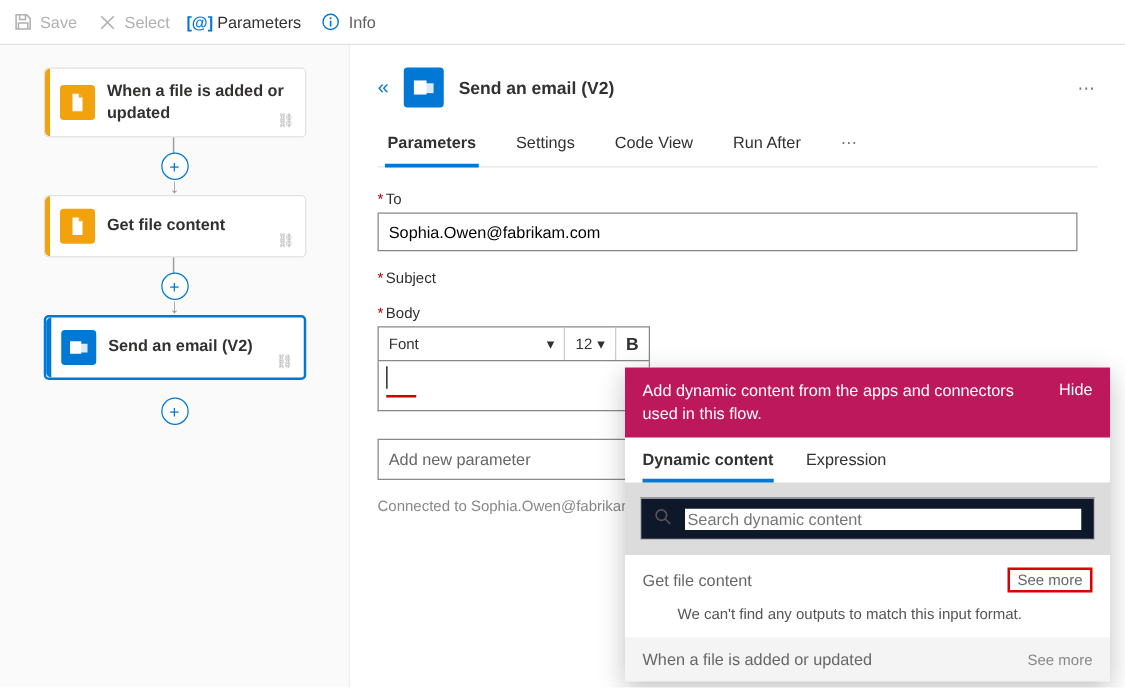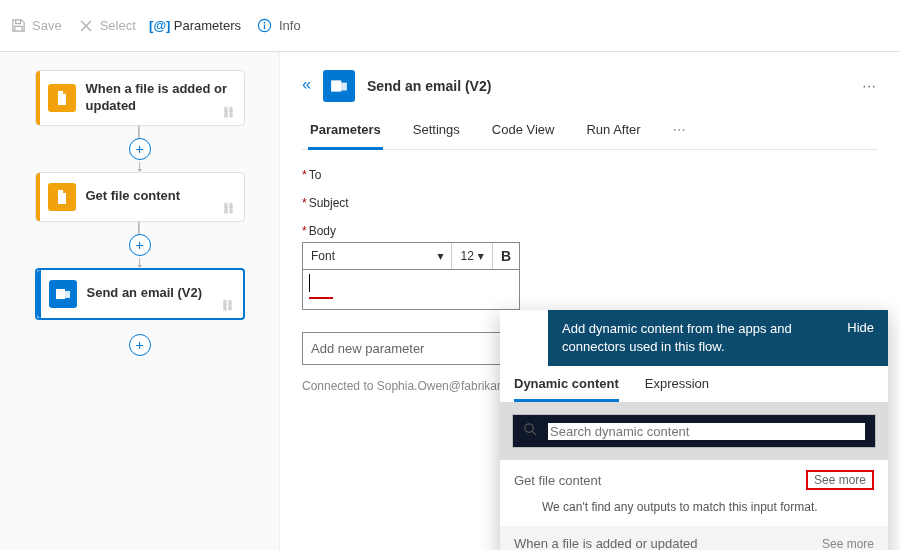--- a/index.html
+++ b/index.html
@@ -1,17 +1,17 @@
 <!DOCTYPE html>
 <html><head>
 <meta charset="utf-8">
 <style>
   * { box-sizing: border-box; }
   body { margin:0; font-family:"Segoe UI",Arial,sans-serif; font-size:13px; color:#323130; background:#fff; width:900px; height:550px; overflow:hidden;}
-  .topbar { height:52px; border-bottom:1px solid #e1e1e1; display:flex; align-items:center; padding:0 10px; gap:16px; color:#605e5c;}
+  .topbar { height:36px; border-bottom:1px solid #e1e1e1; display:flex; align-items:center; padding:0 10px; gap:16px; color:#605e5c;}
   .topbar .tbtn { display:flex; align-items:center; gap:6px; cursor:pointer;}
   .topbar .disabled { color:#b0b0b0; }
   .ticon { width:16px; height:16px; display:inline-flex; align-items:center; justify-content:center;}
   .main { display:flex; height:514px; position:relative;justify-content:flex-end; }
   .canvas { width:280px; background:#fafafa; border-right:1px solid #eee; padding:18px 0; position:relative;}
   .node { background:#fff; border:1px solid #e1e1e1; border-radius:4px; margin:0 auto; width:210px; padding:10px 12px; display:flex; align-items:center; gap:10px; position:relative;}
   .node .bar { position:absolute; left:0; top:0; bottom:0; width:4px; background:#f2a20c; border-radius:4px 0 0 4px;}
   .node.selected { border:2px solid #0078d4;}
   .node.selected .bar { background:#0078d4;}
   .nicon { width:28px; height:28px; background:#f2a20c; border-radius:3px; display:flex; align-items:center; justify-content:center; color:#fff; flex-shrink:0;}
@@ -37,21 +37,21 @@
   .richbar { width:218px; border:1px solid #888; display:flex; align-items:center; height:28px; background:#fff;}
   .rb-item { padding:0 8px; border-right:1px solid #ccc; height:100%; display:flex; align-items:center; cursor:pointer; font-size:12px; gap:4px;}
   .rb-item:last-child { border-right:none;}
   .richbody { width:218px; height:40px; border:1px solid #888; border-top:none; padding:4px 6px;}
   .cursor-line { width:1px; height:18px; background:#000; display:inline-block;}
   .underline-mark { width:24px; height:2px; background:#cc0000; margin-top:2px;}
   .addparam { width:560px; border:1px solid #888; padding:8px; color:#666; font-size:13px; display:flex; align-items:center; justify-content:space-between; cursor:pointer; margin-top:22px;}
   .connected { margin-top:14px; color:#888; font-size:12px;}
   
   .pop { position:absolute; left:500px; top:258px; width:388px; box-shadow:0 6px 20px rgba(0,0,0,0.25); background:#fff; font-size:13px;}
-  .pop-hdr { background:#0c4a6e; color:#fff; padding:10px 14px; display:flex; align-items:flex-start; gap:10px;margin-left:48px;}
+  .pop-hdr { background:#be185d; color:#fff; padding:10px 14px; display:flex; align-items:flex-start; gap:10px;}
   .pop-hdr .txt { flex:1; line-height:1.4;}
   .pop-hdr .hide { cursor:pointer; font-size:13px;}
   .pop-tabs { display:flex; gap:26px; padding:10px 14px 0;}
   .pop-tab { padding-bottom:8px; cursor:pointer;}
   .pop-tab.active { font-weight:700; border-bottom:3px solid #0078d4;}
   .pop-search { background:#dcdcdc; padding:12px;}
   .pop-search .sbox { background:#0f172a; border:1px solid #bbb; height:34px; display:flex; align-items:center; gap:10px; padding:0 10px;}
   .pop-sec { padding:10px 14px;}
   .pop-sec.grey { background:#f4f4f4;}
   .sec-row { display:flex; align-items:center; justify-content:space-between; color:#666; font-size:13px;}
@@ -164,20 +164,21 @@
       <div class="tab">Code View</div>
       <div class="tab">Run After</div>
       <div class="tab" style="color:#777">⋯</div>
     </div>
 
     <div class="field">
       <div class="flabel">
           <span class="req">*</span>
           <span>To</span>
         </div>
+      <input class="finput" value="Sophia.Owen@fabrikam.com" style="">
     </div>
     <div class="field">
       <div class="flabel">
           <span class="req">*</span>
           <span>Subject</span>
         </div>
     </div>
     <div class="field">
       <div class="flabel">
           <span class="req">*</span>

